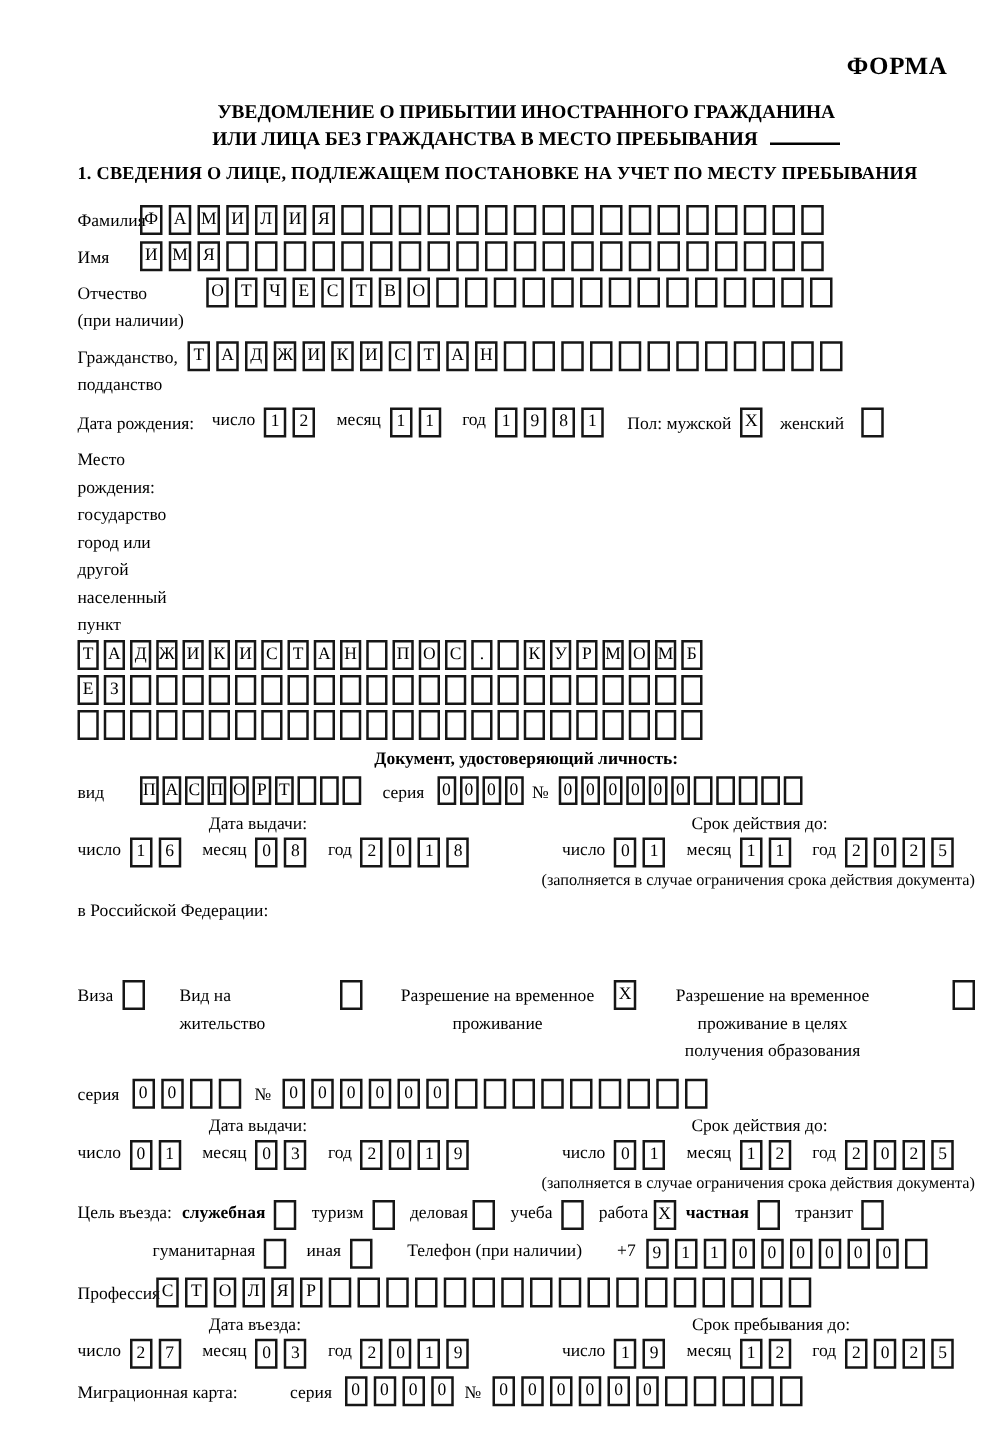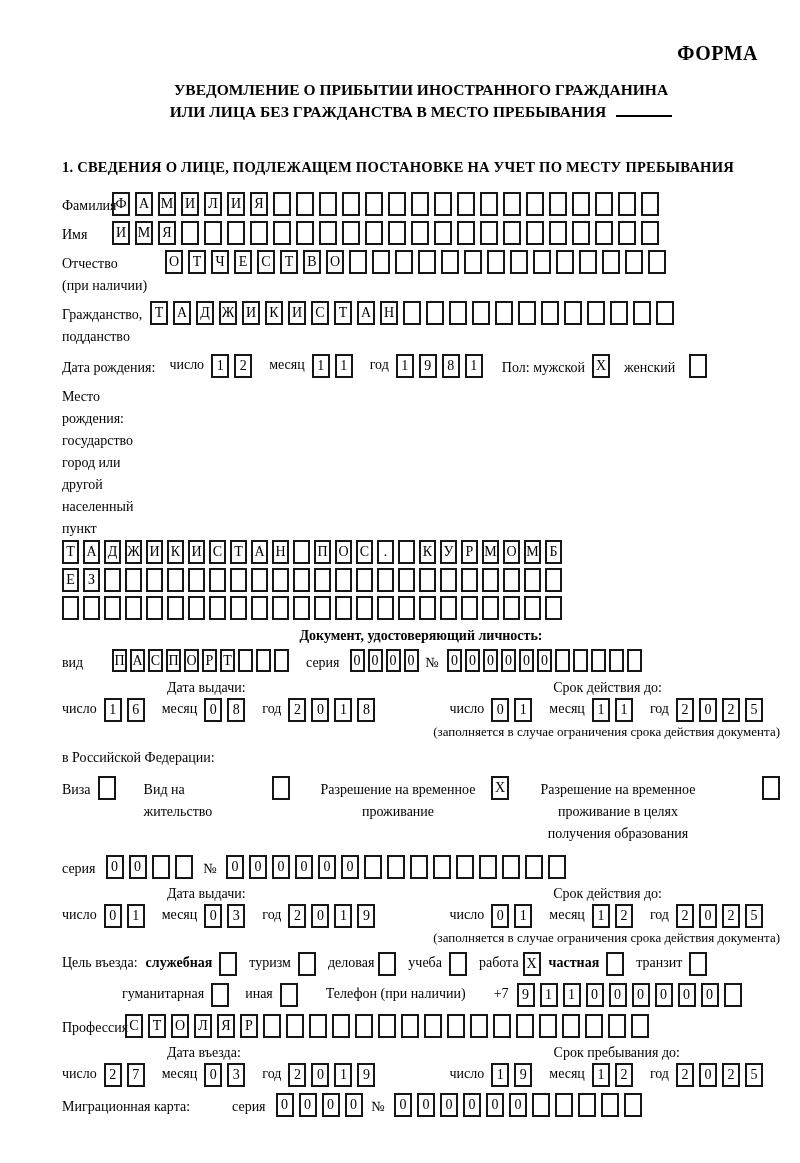--- a/index.html
+++ b/index.html
@@ -13,21 +13,21 @@
 
   
   .ref { margin-left: 558px; line-height: 21px; }
   .ref .amend { margin-top: 5px; }
   .forma { text-align: right; padding-right: 22px; font-weight: bold; margin-top: 12px; font-size: 20px; letter-spacing: .5px; }
 
   
   .title { text-align: center; font-weight: bold; font-size: 15.5px; line-height: 22px; margin-top: 14px; }
   .tunder { display: inline-block; width: 56px; border-bottom: 2px solid #000; margin-left: 10px; }
 
-  .sec1 { font-weight: bold; font-size: 14.6px; margin-top: 36px; margin-bottom: 16px; letter-spacing: .2px; }
+  .sec1 { font-weight: bold; font-size: 14.6px; margin-top: 8px; margin-bottom: 16px; letter-spacing: .2px; }
 
   
   .row { display: flex; align-items: flex-start; margin-bottom: 4px; }
   .lbl { flex: none; padding-top: 3px; line-height: 22px; }
   .boxes { display: flex; flex-wrap: nowrap; }
   .box {
     flex: none; width: 18px; height: 24px; border: 2px solid #161616;
     margin-right: 5px; display: flex; align-items: center; justify-content: center;
     font-size: 14px;
   }
@@ -55,21 +55,21 @@
   .dategrp { display: flex; align-items: flex-start; }
   .dategrp .dlabel { padding-top: 3px; margin-right: 7px; }
   .dategrp .dlabel + .boxes { margin-right: 12px; }
   .note { text-align: right; font-size: 13px; margin-bottom: 6px; margin-top: 2px; }
 
   
   .textline { line-height: 24px; }
 
   
   .optrow { display: flex; align-items: flex-start; margin-top: 6px; margin-bottom: 10px; }
-  .opt { display: flex; align-items: flex-start; }
+  .opt { display: flex; align-items: flex-start; margin-top: 36px; }
   .opt .olabel { padding-top: 3px; line-height: 22px; }
   .opt .center { text-align: center; }
   .ow2 { width: 172px; }
   .ow3 { width: 178px; }
 
   
   .purposerow { display: flex; align-items: flex-start; margin-bottom: 7px; }
   .purposerow .plabel { padding-top: 3px; }
   .gap8  { margin-left: 8px; font-weight: bold; }
   .gap12 { margin-left: 12px; }

